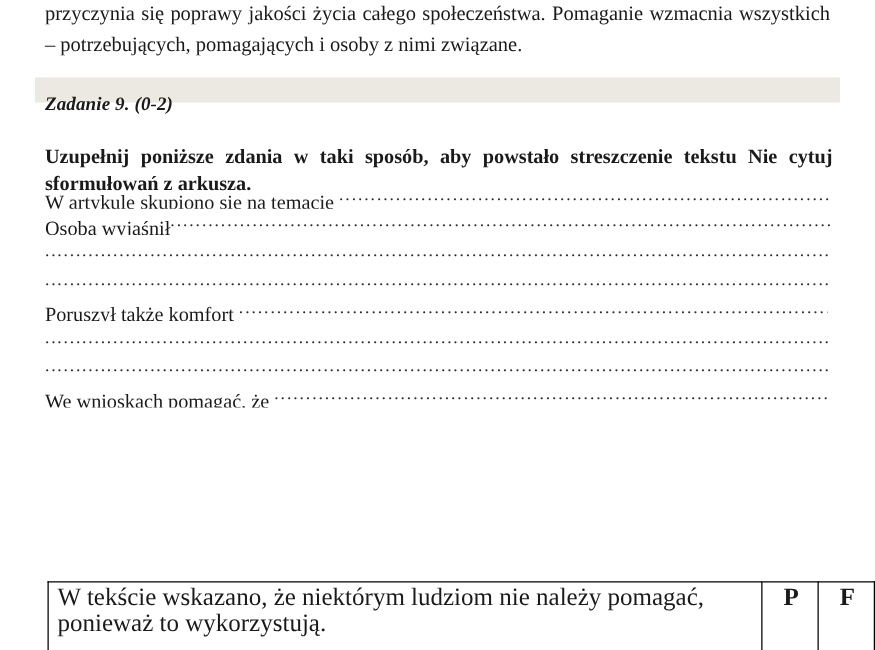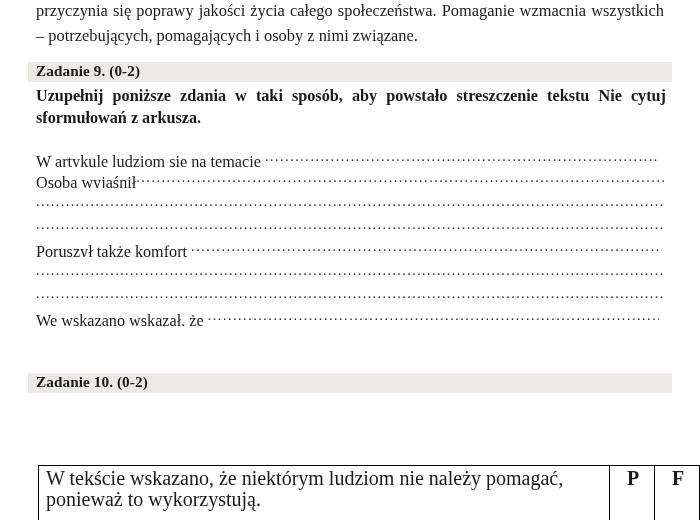--- a/index.html
+++ b/index.html
@@ -39,37 +39,39 @@
   .task-band {
     position: absolute;
     left: 28px;
     width: 644px;
     height: 20px;
     background: #ece8e2;
   }
   .task-band-label {
     position: absolute;
     left: 8px;
-    top: 0;
+    top: 13px;
     font-size: 15.2px;
     font-weight: bold;
     letter-spacing: 0.1px;
     white-space: nowrap;
+    font-style: italic;
   }
 
   
   .task-instruction {
     position: absolute;
     left: 36px;
     width: 630px;
     font-size: 16.2px;
     font-weight: bold;
     line-height: 22px;
     text-align: justify;
     text-justify: inter-word;
+    margin-top: 29px;
   }
   .task-instruction i {
     font-style: italic;
   }
 
   
   .ans-line {
     position: absolute;
     left: 36px;
     width: 628px;
@@ -130,47 +132,44 @@
 
   <div class="intro">przyczynia się poprawy jakości życia całego społeczeństwa. Pomaganie wzmacnia wszystkich – potrzebujących, pomagających i osoby z nimi związane.</div>
 
   <div class="task-band" style="top:62px;">
     <span class="task-band-label">Zadanie 9. (0-2)</span>
   </div>
 
   <div class="task-instruction" style="top:85px;">Uzupełnij poniższe zdania w taki sposób, aby powstało streszczenie tekstu Nie cytuj sformułowań z arkusza.</div>
 
   <div class="ans-line" style="top:148px;">
-    <span class="ans-label">W artykule ludziom się na temacie </span><span class="dots" style="width: 392.75px;">....................................................................................................................................................................................................................................................................</span>
+    <span class="ans-label">W artykule skupiono się na temacie </span><span class="dots" style="width: 392.75px;">....................................................................................................................................................................................................................................................................</span>
   </div>
   <div class="ans-line" style="top:169px;">
     <span class="ans-label">Osoba wyjaśnił</span><span class="dots" style="width: 531.328px;">....................................................................................................................................................................................................................................................................</span>
   </div>
   <div class="ans-line" style="top:193px;">
     <span class="ans-label"></span><span class="dots full" style="width: 628px;">....................................................................................................................................................................................................................................................................</span>
   </div>
   <div class="ans-line" style="top:216px;">
     <span class="ans-label"></span><span class="dots full" style="width: 628px;">....................................................................................................................................................................................................................................................................</span>
   </div>
   <div class="ans-line" style="top:238px;">
     <span class="ans-label">Poruszył także komfort </span><span class="dots" style="width: 471.109px;">....................................................................................................................................................................................................................................................................</span>
   </div>
   <div class="ans-line" style="top:262px;">
     <span class="ans-label"></span><span class="dots full" style="width: 628px;">....................................................................................................................................................................................................................................................................</span>
   </div>
   <div class="ans-line" style="top:285px;">
     <span class="ans-label"></span><span class="dots full" style="width: 628px;">....................................................................................................................................................................................................................................................................</span>
   </div>
   <div class="ans-line" style="top:307px;">
-    <span class="ans-label">We wskazano wskazał, że </span><span class="dots" style="width: 450.859px;">....................................................................................................................................................................................................................................................................</span>
+    <span class="ans-label">We wnioskach pomagać, że </span><span class="dots" style="width: 450.859px;">....................................................................................................................................................................................................................................................................</span>
   </div>
 
-  <div class="task-band" style="top:373px;">
-    <span class="task-band-label">Zadanie 10. (0-2)</span>
-  </div>
 
 
   <table class="tf-table" style="top:465px;">
     <tbody>
       <tr>
         <td class="tf-stmt">W tekście wskazano, że niektórym ludziom nie należy pomagać, ponieważ to wykorzystują.</td>
         <td class="tf-opt">P</td>
         <td class="tf-opt">F</td>
       </tr>
       <tr>

